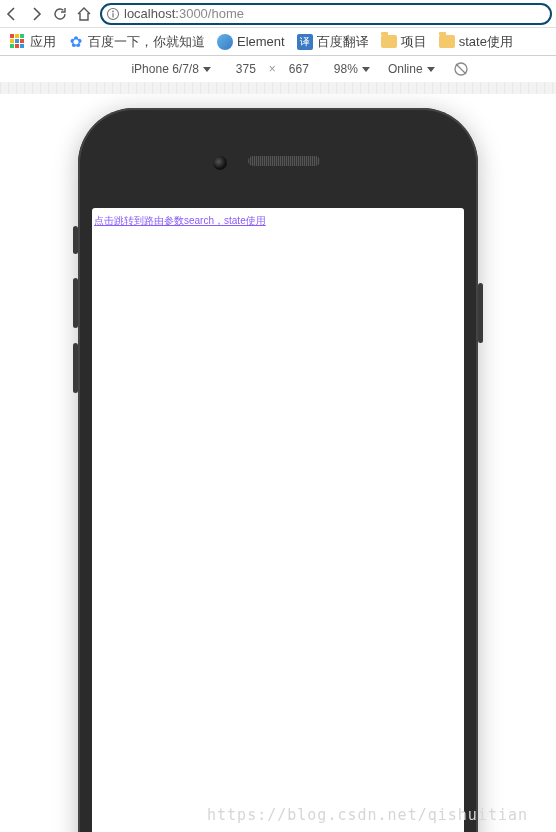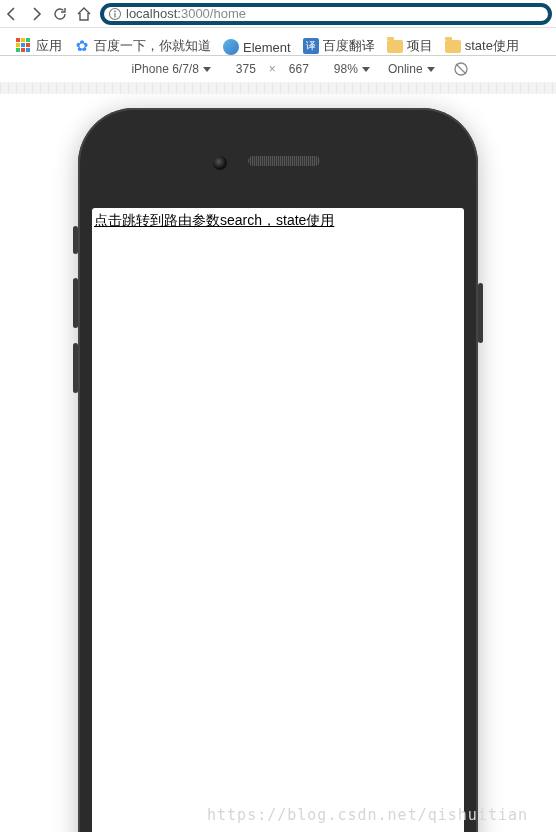--- a/index.html
+++ b/index.html
@@ -24,32 +24,32 @@
     }
     .nav-row svg { display: block; }
     .nav-btn { cursor: pointer; display: flex; align-items: center; }
     .addr-wrap {
       flex: 1;
       display: flex;
       align-items: center;
       gap: 4px;
       height: 22px;
       padding: 0 4px;
-      border: 4px solid #0c4a6e;
+      border: 2px solid #0c4a6e;
       border-radius: 11px;
       background: #fff;
     }
     .addr-host { color: #555; }
     .addr-path { color: #8a8a8a; }
     
     .bm-row {
       display: flex;
-      align-items: flex-end;
+      align-items: center;
       height: 28px;
-      padding: 0 16px;
+      padding: 0 10px;
       gap: 12px;
       color: #444;
       border-bottom: 1px solid #d0d0d0;
       overflow: hidden;
       white-space: nowrap;
     }
     .bm-item {
       display: flex;
       align-items: center;
       gap: 4px;
@@ -163,23 +163,23 @@
       border-radius:5px;
     }
     .screen {
       position:absolute;top:100px;left:14px;width:372px;height:660px;
       background:#fff;border-radius:3px;overflow:hidden;
     }
     .rendered {
       padding: 4px 2px;
     }
     .rendered a {
-      color:#000000;
+      color:#8b5cf6;
       text-decoration: underline;
-      font-size:14px;
+      font-size:10px;
     }
     .watermark {
       position:absolute;bottom:8px;right:28px;
       color:#d6d6d6;font-size:15px;letter-spacing:1px;
       font-family:monospace;pointer-events:none;
     }
   </style>
 </head>
 <body>
 

